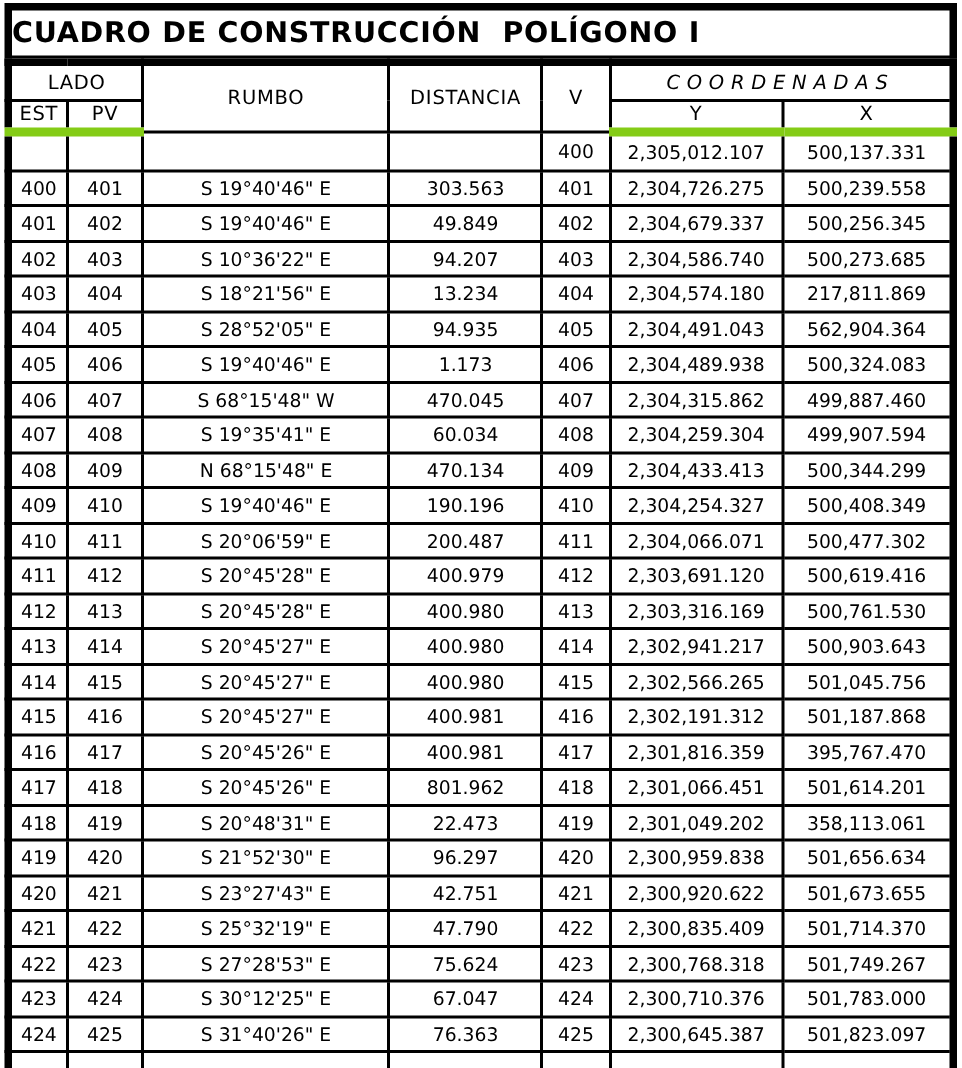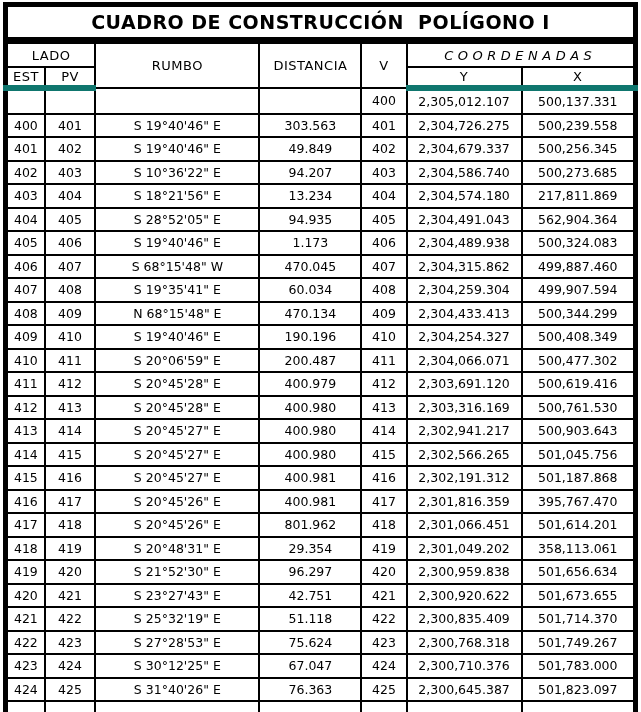--- a/index.html
+++ b/index.html
@@ -19,21 +19,21 @@
     width: 641px;
     padding: 2px 3px 0 3px;
   }
   .title-box {
     box-sizing: border-box;
     border: 5px solid #000000;
     border-bottom-width: 2px;
     height: 37px;
     display: flex;
     align-items: center;
-    justify-content: center;
+    justify-content: flex-start;
     font-size: 19px;
     font-weight: bold;
     letter-spacing: 0.5px;
     white-space: pre;
   }
   table.construction {
     border-collapse: collapse;
     table-layout: fixed;
     width: 635px;
     border: 5px solid #000000;
@@ -45,21 +45,21 @@
     vertical-align: middle;
     white-space: nowrap;
     overflow: hidden;
     font-weight: normal;
   }
   thead th {
     font-size: 13px;
     letter-spacing: 0.5px;
   }
   tr.h1 th { height: 22px; }
-  tr.h2 th { height: 17px; border-bottom: 6px solid #0f766e; }
+  tr.h2 th { height: 17px; border-bottom: 6px solid #84cc16; }
   th.coord-head { letter-spacing: 4.5px; font-style: italic; }
   tbody td {
     height: 21.5px;
     font-size: 12.5px;
   }
   tbody.partial-body td { height: 21.5px; }
   .col-est { width: 39px; }
   .col-pv  { width: 50px; }
   .col-rumbo { width: 163px; }
   .col-dist { width: 101px; }
@@ -270,21 +270,21 @@
     <td>S 20°45'26" E</td>
     <td>801.962</td>
     <td>418</td>
     <td>2,301,066.451</td>
     <td>501,614.201</td>
   </tr>
         <tr>
     <td>418</td>
     <td>419</td>
     <td>S 20°48'31" E</td>
-    <td>29.354</td>
+    <td>22.473</td>
     <td>419</td>
     <td>2,301,049.202</td>
     <td>358,113.061</td>
   </tr>
         <tr>
     <td>419</td>
     <td>420</td>
     <td>S 21°52'30" E</td>
     <td>96.297</td>
     <td>420</td>
@@ -297,21 +297,21 @@
     <td>S 23°27'43" E</td>
     <td>42.751</td>
     <td>421</td>
     <td>2,300,920.622</td>
     <td>501,673.655</td>
   </tr>
         <tr>
     <td>421</td>
     <td>422</td>
     <td>S 25°32'19" E</td>
-    <td>51.118</td>
+    <td>47.790</td>
     <td>422</td>
     <td>2,300,835.409</td>
     <td>501,714.370</td>
   </tr>
         <tr>
     <td>422</td>
     <td>423</td>
     <td>S 27°28'53" E</td>
     <td>75.624</td>
     <td>423</td>

